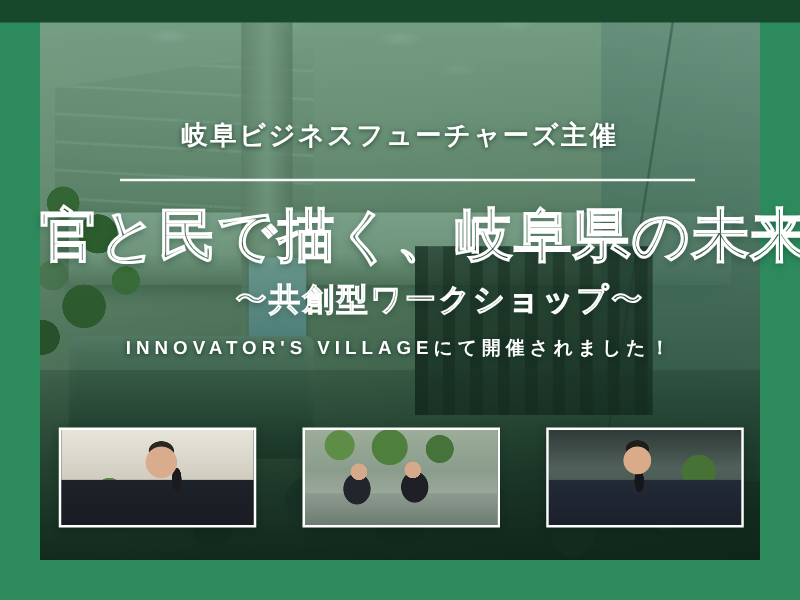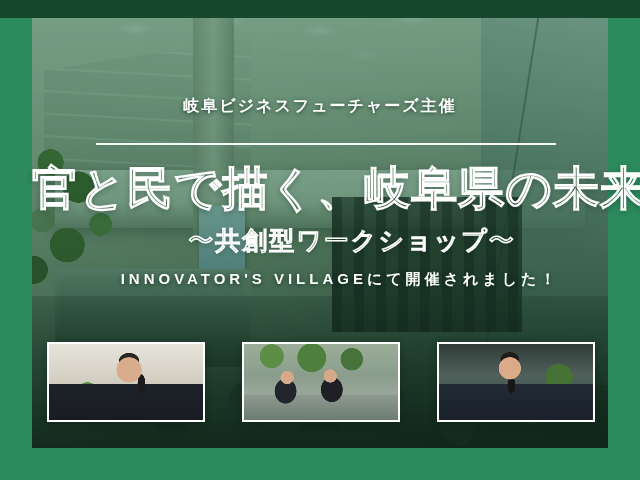--- a/index.html
+++ b/index.html
@@ -162,21 +162,21 @@
     width: 576px;
     z-index: 5;
     text-align: center;
     color: #ffffff;
   }
 
   .eyebrow {
     position: absolute;
     left: 0; top: 98px;
     width: 576px;
-    font-size: 16px;
+    font-size: 21px;
     font-weight: bold;
     letter-spacing: 2.0px;
     line-height: 1;
     text-shadow: 0 1px 4px rgba(10,40,25,.75);
     white-space: nowrap;
   }
 
   .rule {
     position: absolute;
     left: 64px; top: 143px;
@@ -217,21 +217,20 @@
   .venue-line {
     position: absolute;
     left: 0; top: 271px;
     width: 576px;
     font-size: 15px;
     font-weight: bold;
     letter-spacing: 4.0px;
     line-height: 1;
     white-space: nowrap;
     text-shadow: 0 1px 4px rgba(10,40,25,.8);
-    padding-left: 20px;
   }
 
   
   .thumbs {
     position: absolute;
     left: 47px;
     top: 342px;
     width: 548px;
     height: 80px;
     display: flex;

